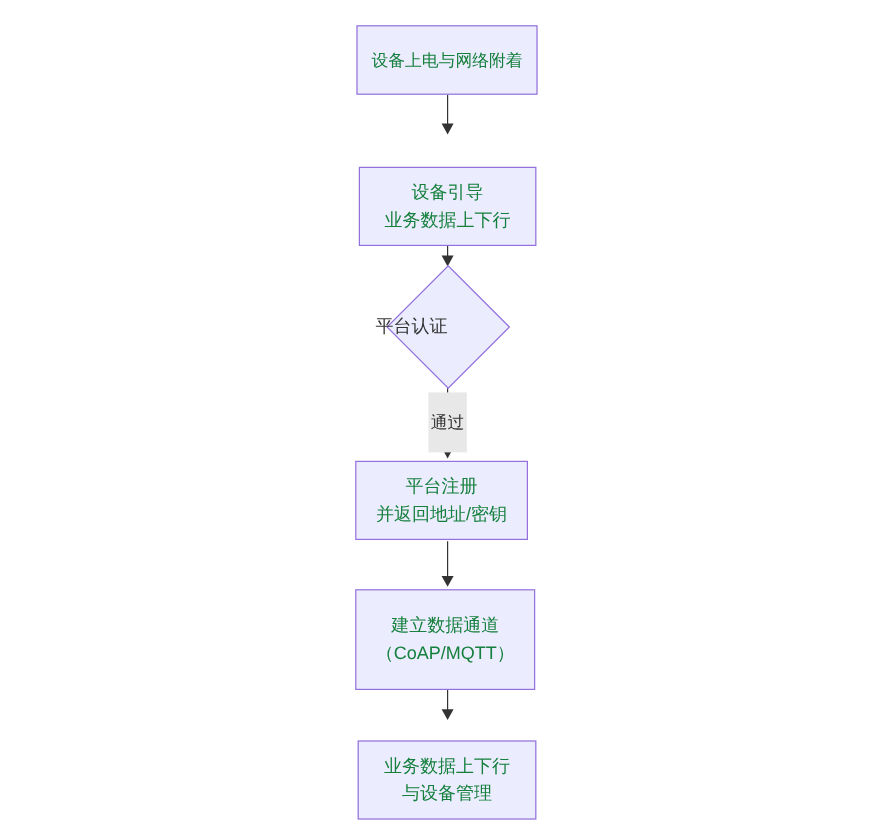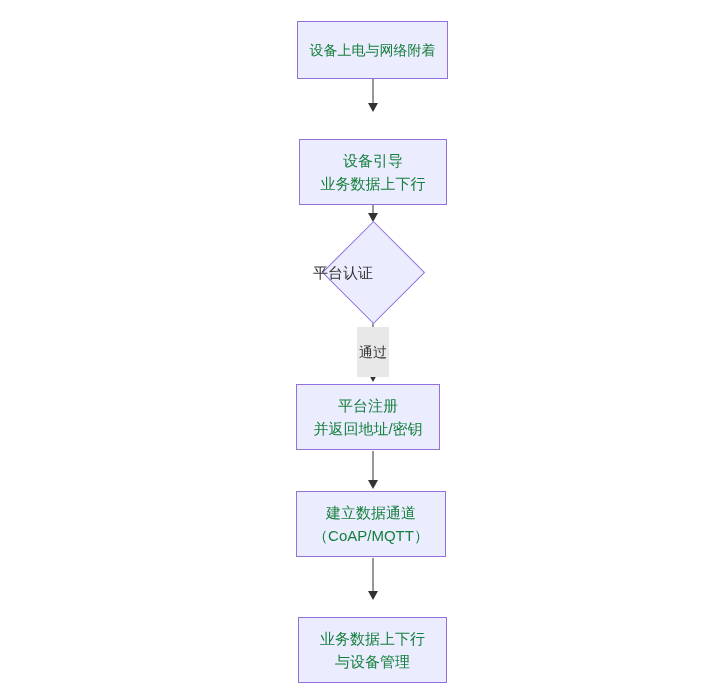--- a/index.html
+++ b/index.html
@@ -33,21 +33,21 @@
     flex-direction: column;
     align-items: center;
     justify-content: center;
     text-align: center;
     font-size: 15px;
     line-height: 23px;
   }
   #n-start    { left: 297px; top: 21px;  width: 151px; height: 58px; font-size: 14px; line-height: 22px; }
   #n-boot     { left: 299px; top: 113px; width: 148px; height: 66px; margin-top: 26px; }
   #n-register { left: 296px; top: 384px; width: 144px; height: 66px; }
-  #n-channel  { left: 296px; top: 491px; width: 150px; height: 66px; }
+  #n-channel  { left: 296px; top: 491px; width: 150px; height: 84px; }
   #n-business { left: 298px; top: 601px; width: 149px; height: 66px; margin-top: 16px; }
   .diamond-shape {
     position: absolute;
     left: 337px;
     top: 236px;
     width: 73px;
     height: 73px;
     box-sizing: border-box;
     background: #ECECFF;
     border: 1px solid #9370DB;

